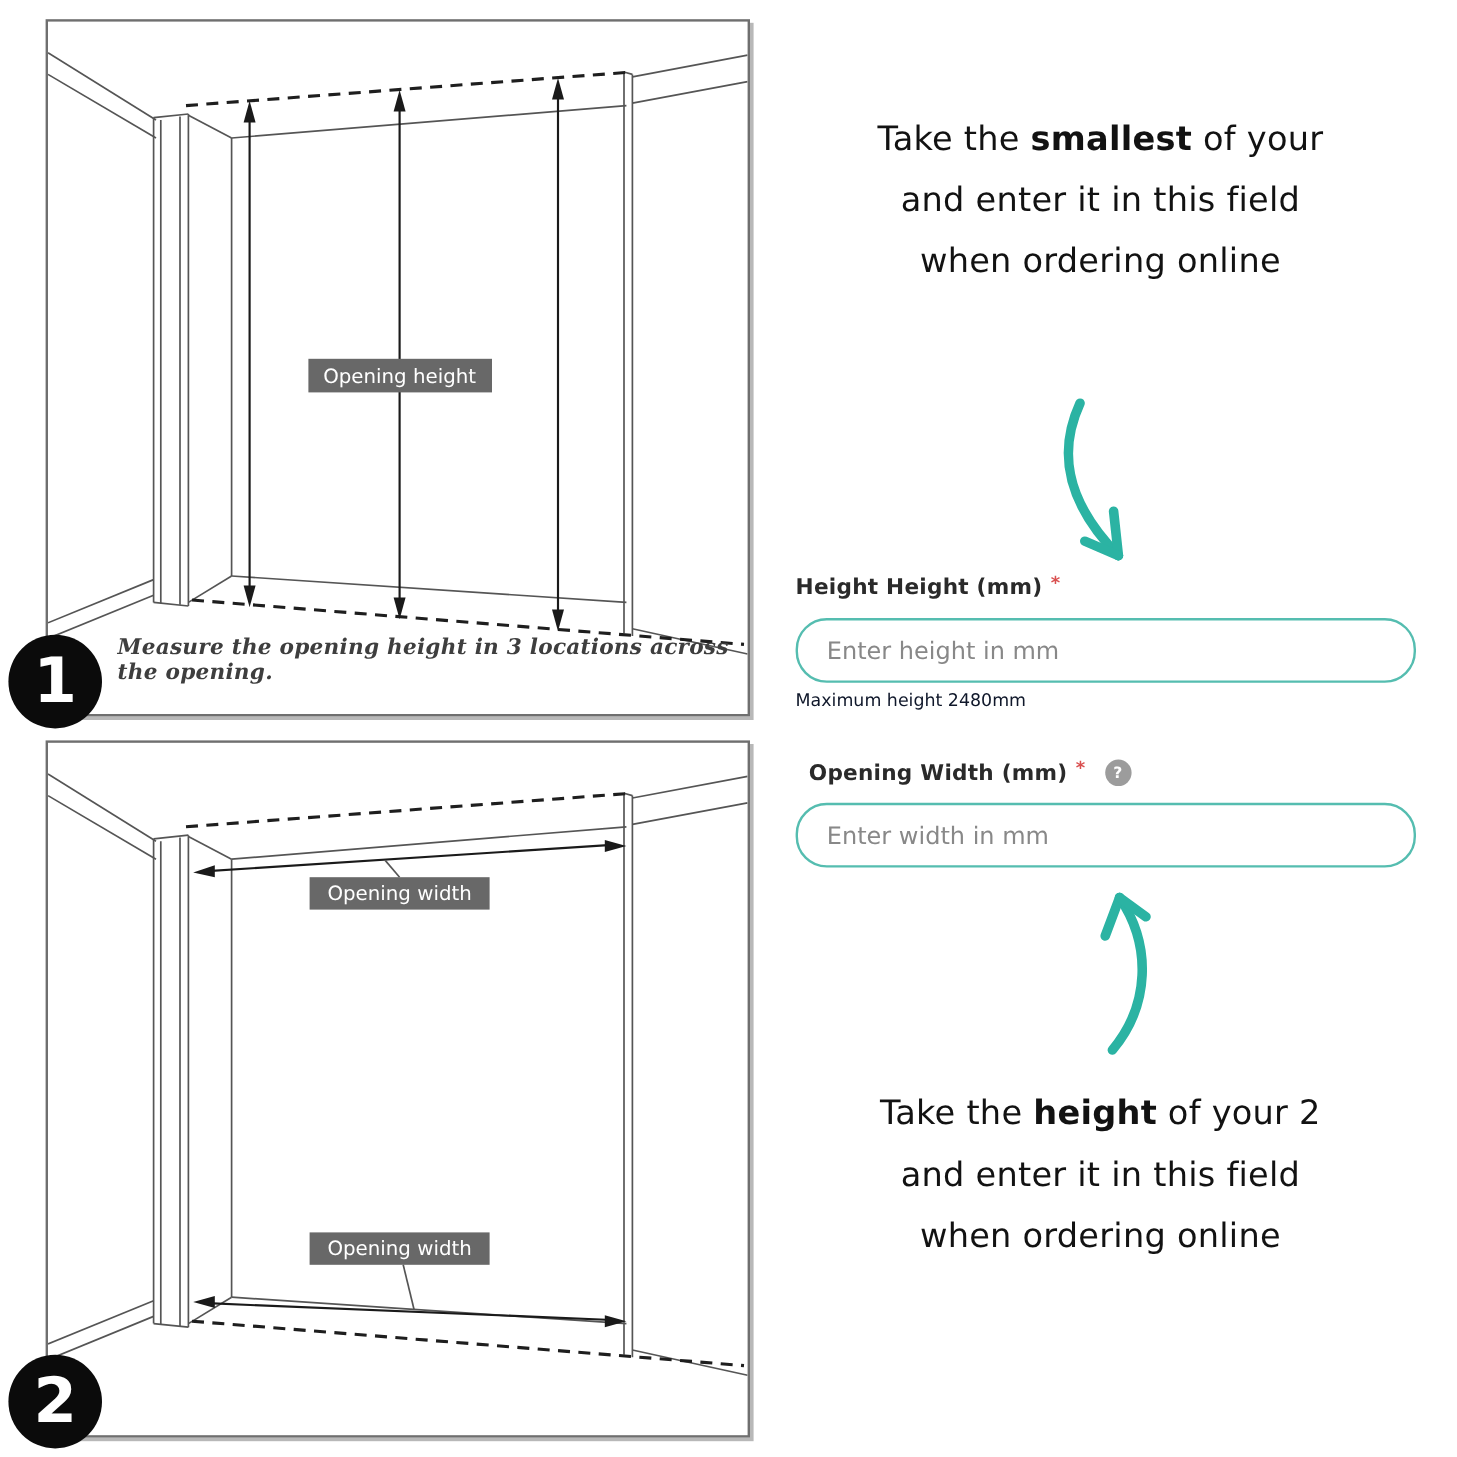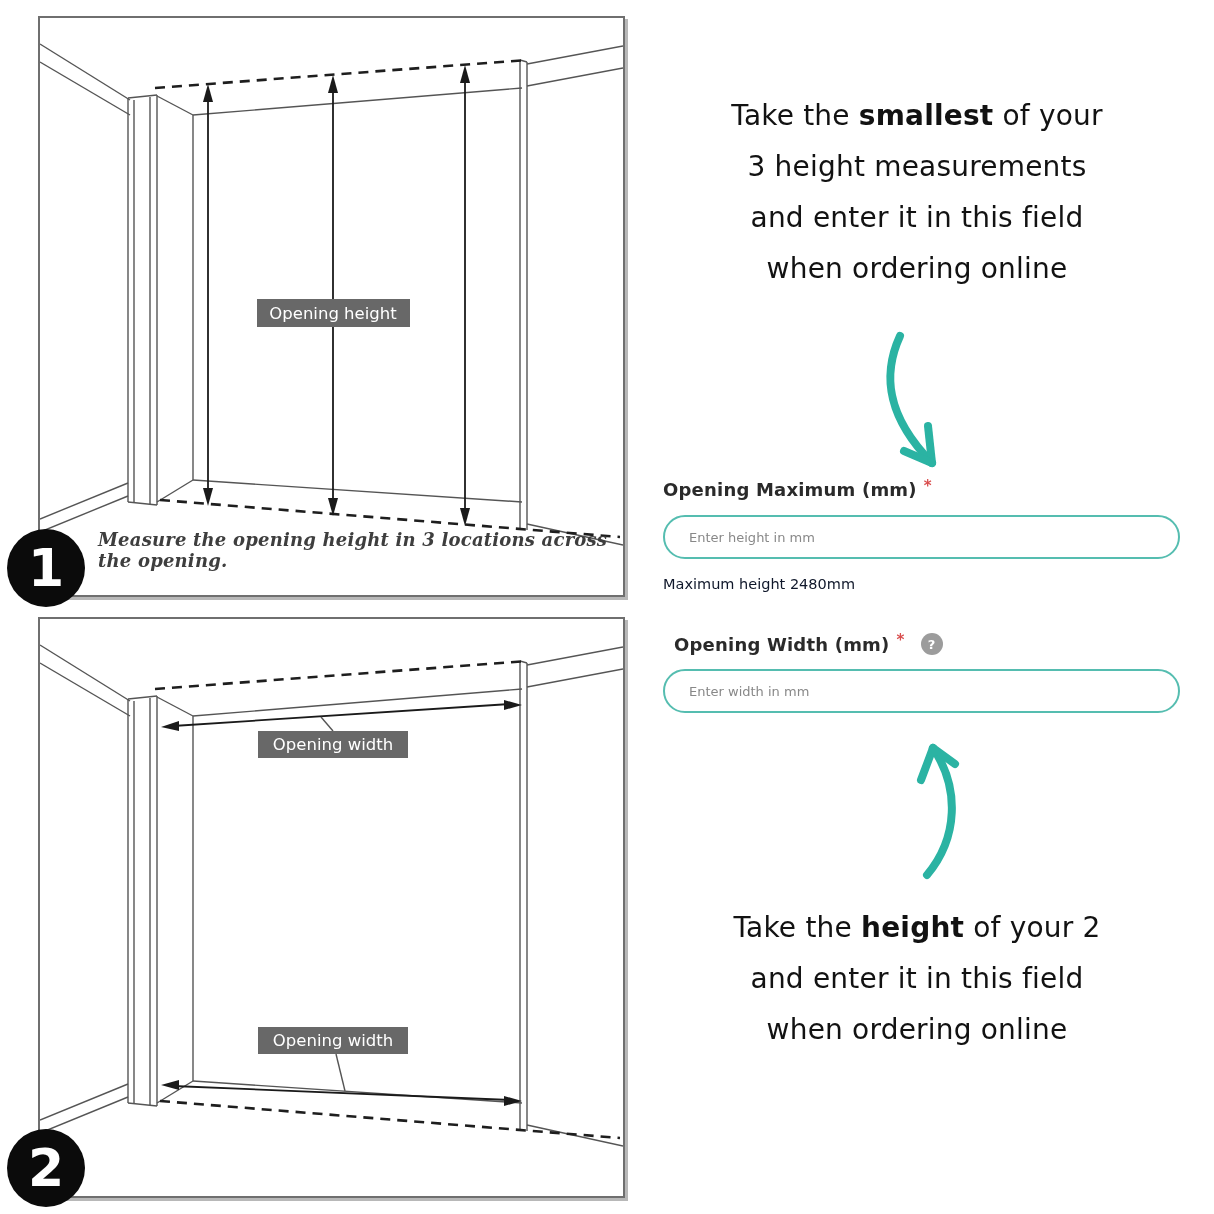--- a/index.html
+++ b/index.html
@@ -20,22 +20,22 @@
 
   
   .instr{position:absolute;left:652px;width:530px;text-align:center;
          font-size:28px;line-height:51px;color:#121212;letter-spacing:.2px;}
   .instr b{font-weight:bold;}
 
   
   .field-label{position:absolute;left:663px;font-size:18px;font-weight:bold;color:#2a2a2a;
                letter-spacing:.2px;display:flex;align-items:center;}
   .req{color:#d94f4f;font-size:15px;margin-left:7px;position:relative;top:-4px;font-weight:bold;}
-  .pill-input{position:absolute;left:663px;width:517px;height:44px;border:2px solid #55bdb0;
-              border-radius:26px;box-sizing:border-box;padding:0 24px;font-size:13px;
+  .pill-input{position:absolute;left:663px;width:517px;height:54px;border:2px solid #55bdb0;
+              border-radius:26px;box-sizing:border-box;padding:0 24px;font-size:20px;
               color:#333;outline:none;background:#fff;
               font-family:"DejaVu Sans","Liberation Sans",sans-serif;}
   .pill-input::placeholder{color:#888;opacity:1;}
   .helper{position:absolute;left:663px;font-size:14.5px;color:#0f172a;}
   .help-dot{width:22px;height:22px;border-radius:50%;background:#9c9c9c;color:#fff;
             font-size:13px;font-weight:bold;display:inline-flex;align-items:center;
             justify-content:center;margin-left:16px;cursor:pointer;}
 
   
   .thin{stroke:#555;stroke-width:1.4;fill:none;}
@@ -148,33 +148,32 @@
       <rect class="lblbox" x="218" y="408" width="150" height="27"></rect>
       <text class="lbltxt" x="293" y="427" text-anchor="middle">Opening width</text>
       <path class="thin" d="M296,435 L305,472"></path>
     </g>
   </svg>
 </section>
 <div class="badge" style="top:1129px;">2</div>
 
 <div class="instr" style="top:90px;">
   <div><span>Take the </span><b>smallest</b><span> of your</span></div>
-  <div>3 height measurements</div>
   <div>and enter it in this field</div>
   <div>when ordering online</div>
 </div>
 
 <svg class="abs" style="left:858px;top:323px;" width="112" height="155" viewBox="0 0 112 155">
   <path class="teal" d="M42,13 C25,50 27,92 74,140"></path>
   <path class="teal" d="M74,140 L70,103"></path>
   <path class="teal" d="M74,140 L46,128"></path>
 </svg>
 
 <div class="field-label" style="top:479px;">
-  <span>Opening Maximum (mm)</span>
+  <span>Height Height (mm)</span>
   <span class="req">*</span>
 </div>
 <input class="pill-input" style="top: 515px;" type="text" placeholder="Enter height in mm">
 <div class="helper" style="top:576px;">Maximum height 2480mm</div>
 
 <div class="field-label" style="top:633px;margin-left:11px;">
   <span>Opening Width (mm)</span>
   <span class="req">*</span>
   <span class="help-dot">?</span>
 </div>

